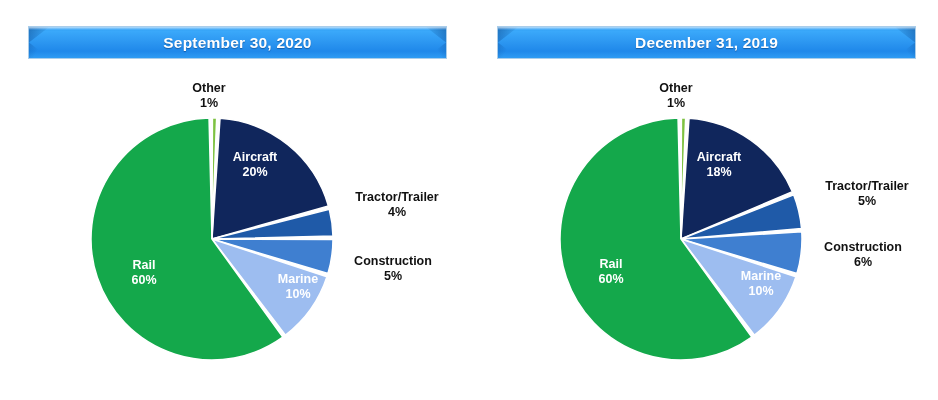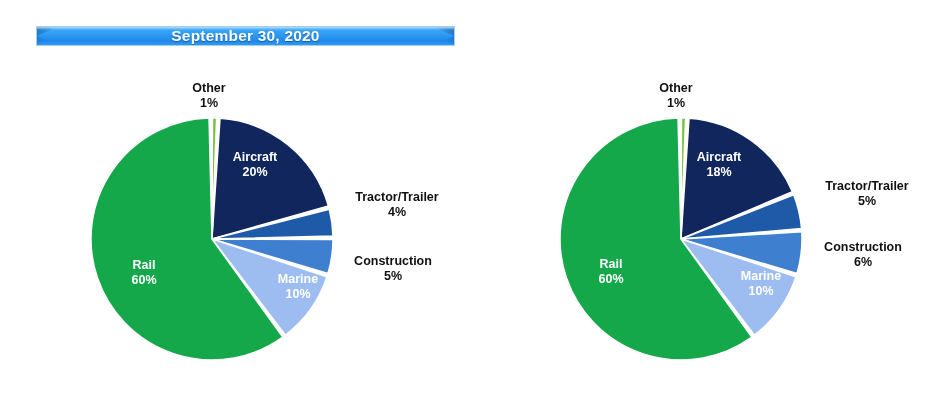--- a/index.html
+++ b/index.html
@@ -25,23 +25,23 @@
   .panel {
     position: relative;
     width: 469px;
     height: 400px;
   }
 
   
   .banner-wrap {
     position: absolute;
     top: 26px;
-    left: 36px;
+    left: 28px;
     width: 419px;
-    height: 20px;
+    height: 33px;
   }
   .banner-shape {
     position: absolute;
     inset: 0;
     background: linear-gradient(to bottom,
                 #2f9ef4 0%,
                 #3aa8fa 14%,
                 #2b95f0 52%,
                 #1f88ea 78%,
                 #2e9bf3 100%);
@@ -134,20 +134,27 @@
             <text x="393" y="265" text-anchor="middle" class="slice-label outside"><tspan x="393">Construction</tspan><tspan x="393" dy="15">5%</tspan></text>
             <text x="298" y="283" text-anchor="middle" class="slice-label inside"><tspan x="298">Marine</tspan><tspan x="298" dy="15">10%</tspan></text>
             <text x="144" y="269" text-anchor="middle" class="slice-label inside"><tspan x="144">Rail</tspan><tspan x="144" dy="15">60%</tspan></text>
             <text x="209" y="92" text-anchor="middle" class="slice-label outside"><tspan x="209">Other</tspan><tspan x="209" dy="15">1%</tspan></text>
           </g>
       </svg>
     </div>
   </div>
 
   <div class="panel">
+    <div class="banner-wrap">
+      <div class="banner-shape"></div>
+      <div class="banner-bevel-left"></div>
+      <div class="banner-bevel-right"></div>
+      <div class="banner-hilite-top"></div>
+      <div class="banner-title">December 31, 2019</div>
+    </div>
     <div class="pie-area">
       <svg class="pie-svg" width="469" height="400" viewBox="0 0 469 400">
         <g id="slices-1">
             <path d="M 212 239 L 220.0191419484 118.26602233666195 A 121 121 0 0 1 323.3810872677453 191.72153345279787 Z" fill="#10265c" stroke="#ffffff" stroke-width="1.5"></path>
             <path d="M 212 239 L 324.6577537193659 194.849909095148 A 121 121 0 0 1 332.5395584691012 228.45415512753337 Z" fill="#1f5aa8" stroke="#ffffff" stroke-width="1.5"></path>
             <path d="M 212 239 L 332.7870191787756 231.82392879730864 A 121 121 0 0 1 327.9570315102811 273.5682924560018 Z" fill="#3f7fd0" stroke="#ffffff" stroke-width="1.5"></path>
             <path d="M 212 239 L 326.94661823448297 276.7925251399801 A 121 121 0 0 1 285.49247660651776 335.12416908478554 Z" fill="#9dbdf0" stroke="#ffffff" stroke-width="1.5"></path>
             <path d="M 212 239 L 282.7798786734531 337.1387220977085 A 121 121 0 1 1 209.04370644352892 118.03611973647685 Z" fill="#14a84b" stroke="#ffffff" stroke-width="1.5"></path>
             <path d="M 212 239 L 212.42236882124203 118.00073717340736 A 121 121 0 0 1 216.64492489958982 118.08918711431483 Z" fill="#7ec242" stroke="#ffffff" stroke-width="1.5"></path>
           </g>

